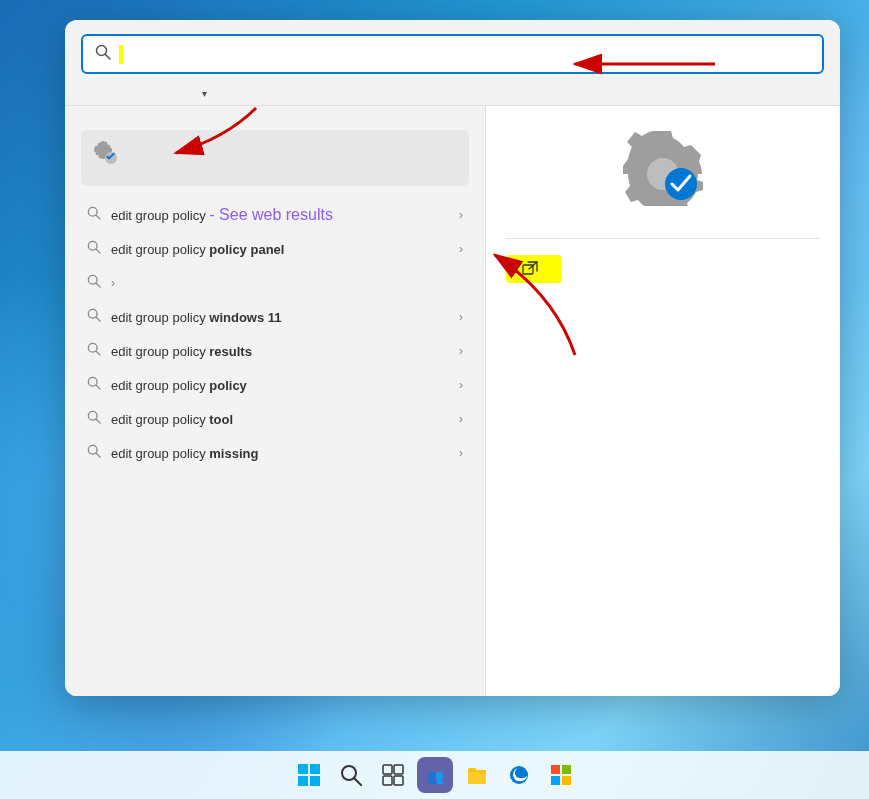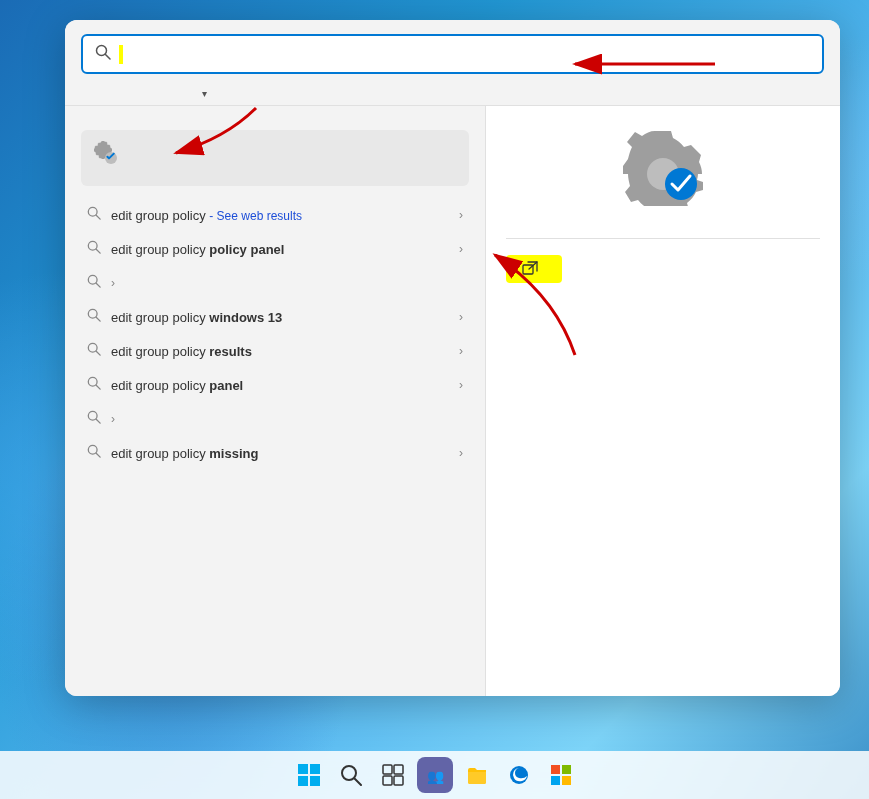--- a/index.html
+++ b/index.html
@@ -207,22 +207,22 @@
       flex: 1;
       font-size: 13px;
       color: #333;
     }
 
     .web-search-text strong {
       font-weight: 600;
     }
 
     .web-search-text .see-web {
-      color: #1d4ed8;
-      font-size: 12px;
+      color: #8b5cf6;
+      font-size: 16px;
     }
 
     .web-chevron {
       color: #888;
       font-size: 12px;
     }
 
     
     .right-panel {
       flex: 1;
@@ -412,21 +412,21 @@
         <span class="web-chevron">›</span>
       </div>
 
       <div class="web-search-item">
         <span class="web-search-icon">
           <svg width="14" height="14" viewBox="0 0 16 16" fill="none">
               <circle cx="6.5" cy="6.5" r="5" stroke="#888" stroke-width="1.5"></circle>
               <line x1="10.5" y1="10.5" x2="15" y2="15" stroke="#888" stroke-width="1.5" stroke-linecap="round"></line>
             </svg>
         </span>
-        <span class="web-search-text">edit group policy <strong>windows 13</strong></span>
+        <span class="web-search-text">edit group policy <strong>windows 11</strong></span>
         <span class="web-chevron">›</span>
       </div>
 
       <div class="web-search-item">
         <span class="web-search-icon">
           <svg width="14" height="14" viewBox="0 0 16 16" fill="none">
               <circle cx="6.5" cy="6.5" r="5" stroke="#888" stroke-width="1.5"></circle>
               <line x1="10.5" y1="10.5" x2="15" y2="15" stroke="#888" stroke-width="1.5" stroke-linecap="round"></line>
             </svg>
         </span>
@@ -434,31 +434,32 @@
         <span class="web-chevron">›</span>
       </div>
 
       <div class="web-search-item">
         <span class="web-search-icon">
           <svg width="14" height="14" viewBox="0 0 16 16" fill="none">
               <circle cx="6.5" cy="6.5" r="5" stroke="#888" stroke-width="1.5"></circle>
               <line x1="10.5" y1="10.5" x2="15" y2="15" stroke="#888" stroke-width="1.5" stroke-linecap="round"></line>
             </svg>
         </span>
-        <span class="web-search-text">edit group policy <strong>panel</strong></span>
-        <span class="web-chevron">›</span>
-      </div>
-
-      <div class="web-search-item">
-        <span class="web-search-icon">
-          <svg width="14" height="14" viewBox="0 0 16 16" fill="none">
-              <circle cx="6.5" cy="6.5" r="5" stroke="#888" stroke-width="1.5"></circle>
-              <line x1="10.5" y1="10.5" x2="15" y2="15" stroke="#888" stroke-width="1.5" stroke-linecap="round"></line>
-            </svg>
-        </span>
+        <span class="web-search-text">edit group policy <strong>policy</strong></span>
+        <span class="web-chevron">›</span>
+      </div>
+
+      <div class="web-search-item">
+        <span class="web-search-icon">
+          <svg width="14" height="14" viewBox="0 0 16 16" fill="none">
+              <circle cx="6.5" cy="6.5" r="5" stroke="#888" stroke-width="1.5"></circle>
+              <line x1="10.5" y1="10.5" x2="15" y2="15" stroke="#888" stroke-width="1.5" stroke-linecap="round"></line>
+            </svg>
+        </span>
+        <span class="web-search-text">edit group policy <strong>tool</strong></span>
         <span class="web-chevron">›</span>
       </div>
 
       <div class="web-search-item">
         <span class="web-search-icon">
           <svg width="14" height="14" viewBox="0 0 16 16" fill="none">
               <circle cx="6.5" cy="6.5" r="5" stroke="#888" stroke-width="1.5"></circle>
               <line x1="10.5" y1="10.5" x2="15" y2="15" stroke="#888" stroke-width="1.5" stroke-linecap="round"></line>
             </svg>
         </span>

